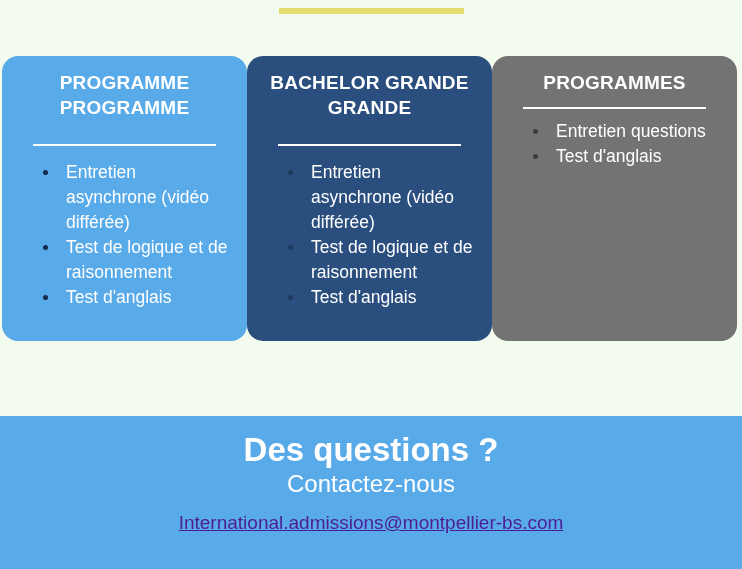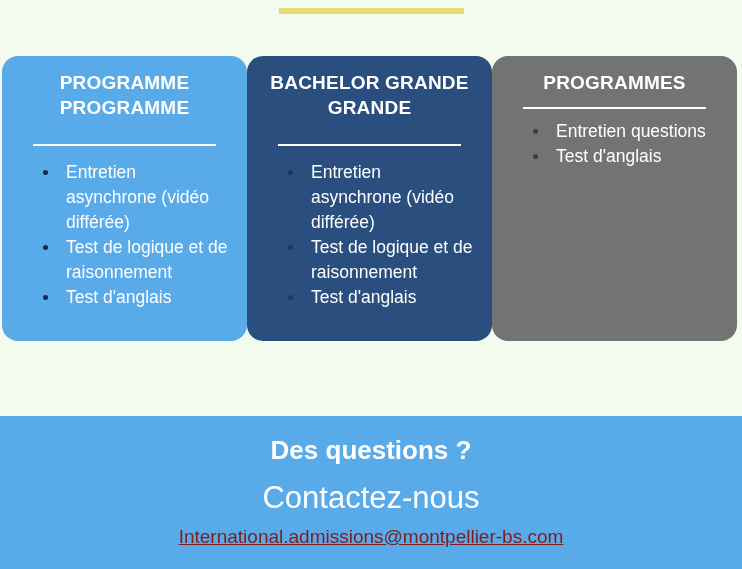--- a/index.html
+++ b/index.html
@@ -71,35 +71,35 @@
 
   
   .contact-banner {
     margin-top: 75px;
     height: 153px;
     color: #ffffff;
     text-align: center;
     padding-top: 18px;
   }
   .contact-heading {
-    font-size: 26px;
+    font-size: 33px;
     font-weight: bold;
     line-height: 32px;
   }
   .contact-sub {
-    font-size: 31px;
+    font-size: 24px;
     line-height: 28px;
-    margin-top: 18px;
+    margin-top: 4px;
   }
   .contact-email {
     display: inline-block;
     margin-top: 13px;
     font-size: 19px;
     line-height: 24px;
-    color: #7f1d1d;
+    color: #4c1d95;
     text-decoration: underline;
   }
 </style>
 </head>
 <body style="background: rgb(243, 251, 238);">
 
 <div class="top-line" style="background: rgb(229, 221, 113);"></div>
 
 <div class="cards">
 

